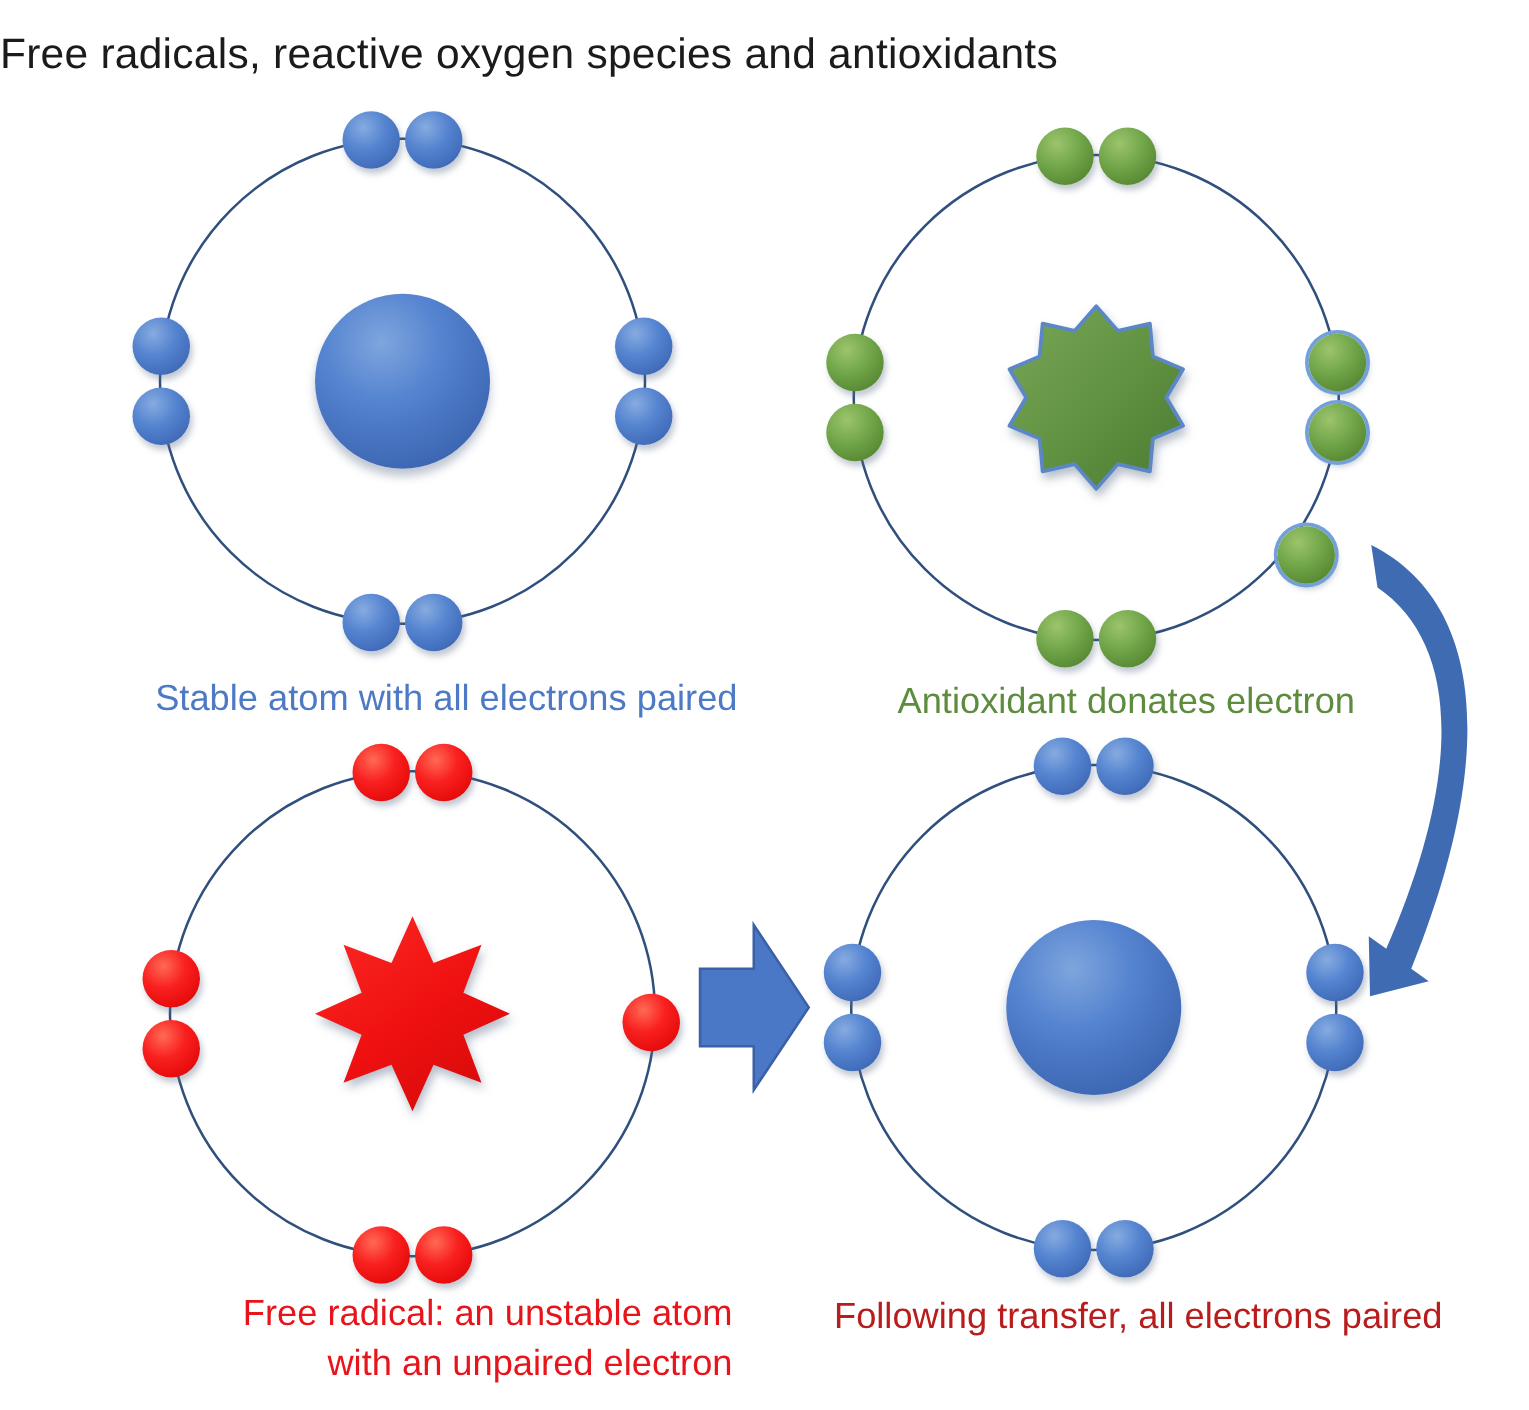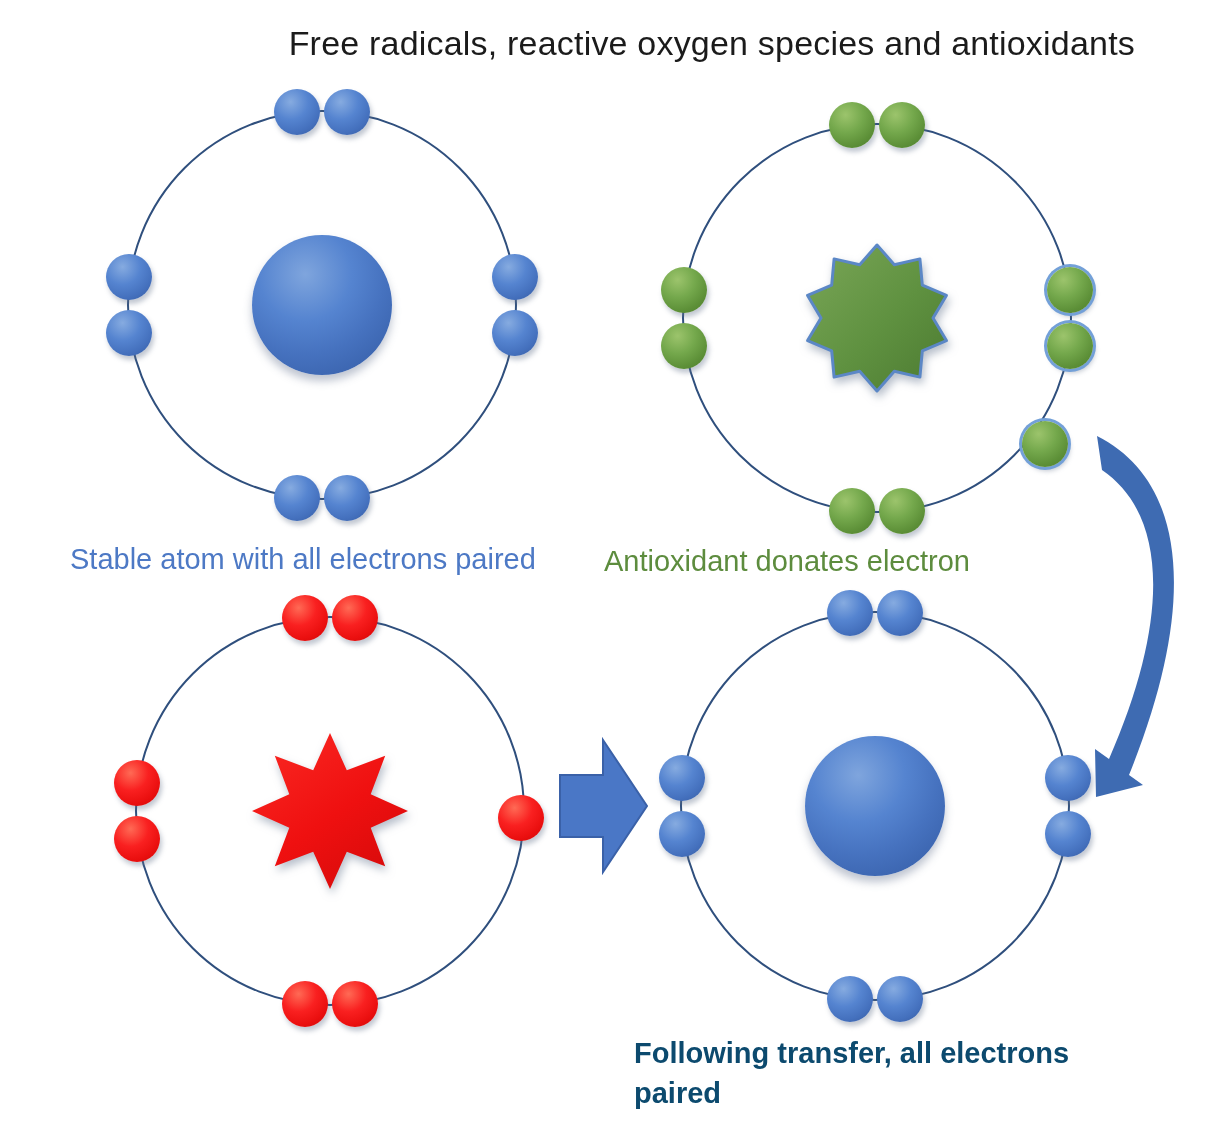--- a/index.html
+++ b/index.html
@@ -11,21 +11,21 @@
     width: 1223px;
     height: 1128px;
     background: #ffffff;
     overflow: hidden;
   }
 
   .page-title {
     position: absolute;
     top: 24px; left: 0;
     width: 1135px;
-    text-align: right;
+    text-align: left;
     font-size: 34px;
     color: #1b1b1b;
     letter-spacing: 0.2px;
   }
 
   
   .atom { position: absolute; width: 400px; height: 400px; }
   .atom-stable        { left: 122px; top: 105px; }
   .atom-antioxidant   { left: 677px; top: 118px; }
   .atom-free-radical  { left: 130px; top: 611px; }
@@ -73,28 +73,28 @@
   .e-right-t{ left: 370px; top: 149px; }
   .e-right-b{ left: 370px; top: 205px; }
   
   .e-single { left: 368px; top: 184px; }
   
   .e-donated{ left: 345px; top: 303px; }
 
   
   .caption {
     position: absolute;
-    text-align: left;
+    text-align: right;
     font-size: 29px;
     line-height: 40px;
   }
   .cap-stable { left: 70px;  top: 539px; width: 520px; color: #4d79c5; }
   .cap-anti   { left: 604px; top: 541px; width: 480px; color: #5d8c3e; }
   .cap-rad    { left: 86px;  top: 1031px; width: 500px; color: #e8141b; }
-  .cap-after  { left: 634px; top: 1033px; width: 520px; color: #0c4a6e; font-weight: bold; }
+  .cap-after  { left: 634px; top: 1033px; width: 520px; color: #b91c1c; }
 
   
   .block-arrow  { position: absolute; left: 555px; top: 735px; }
   .curved-arrow { position: absolute; left: 1040px; top: 400px; }
 </style>
 </head>
 <body>
 
 <div class="canvas">
 
@@ -182,16 +182,20 @@
          L 55,349
          L 69,359
          C 130,220 128,115 62,70
          Z" fill="#3e6bb2"></path>
   </svg>
 
   <div class="caption cap-stable">Stable atom with all electrons paired</div>
 
   <div class="caption cap-anti">Antioxidant donates electron</div>
 
+  <div class="caption cap-rad">
+    <span>Free radical: an unstable atom</span><br>
+    <span>with an unpaired electron</span>
+  </div>
 
   <div class="caption cap-after">Following transfer, all electrons paired</div>
 
 </div>
 
 </body></html>

